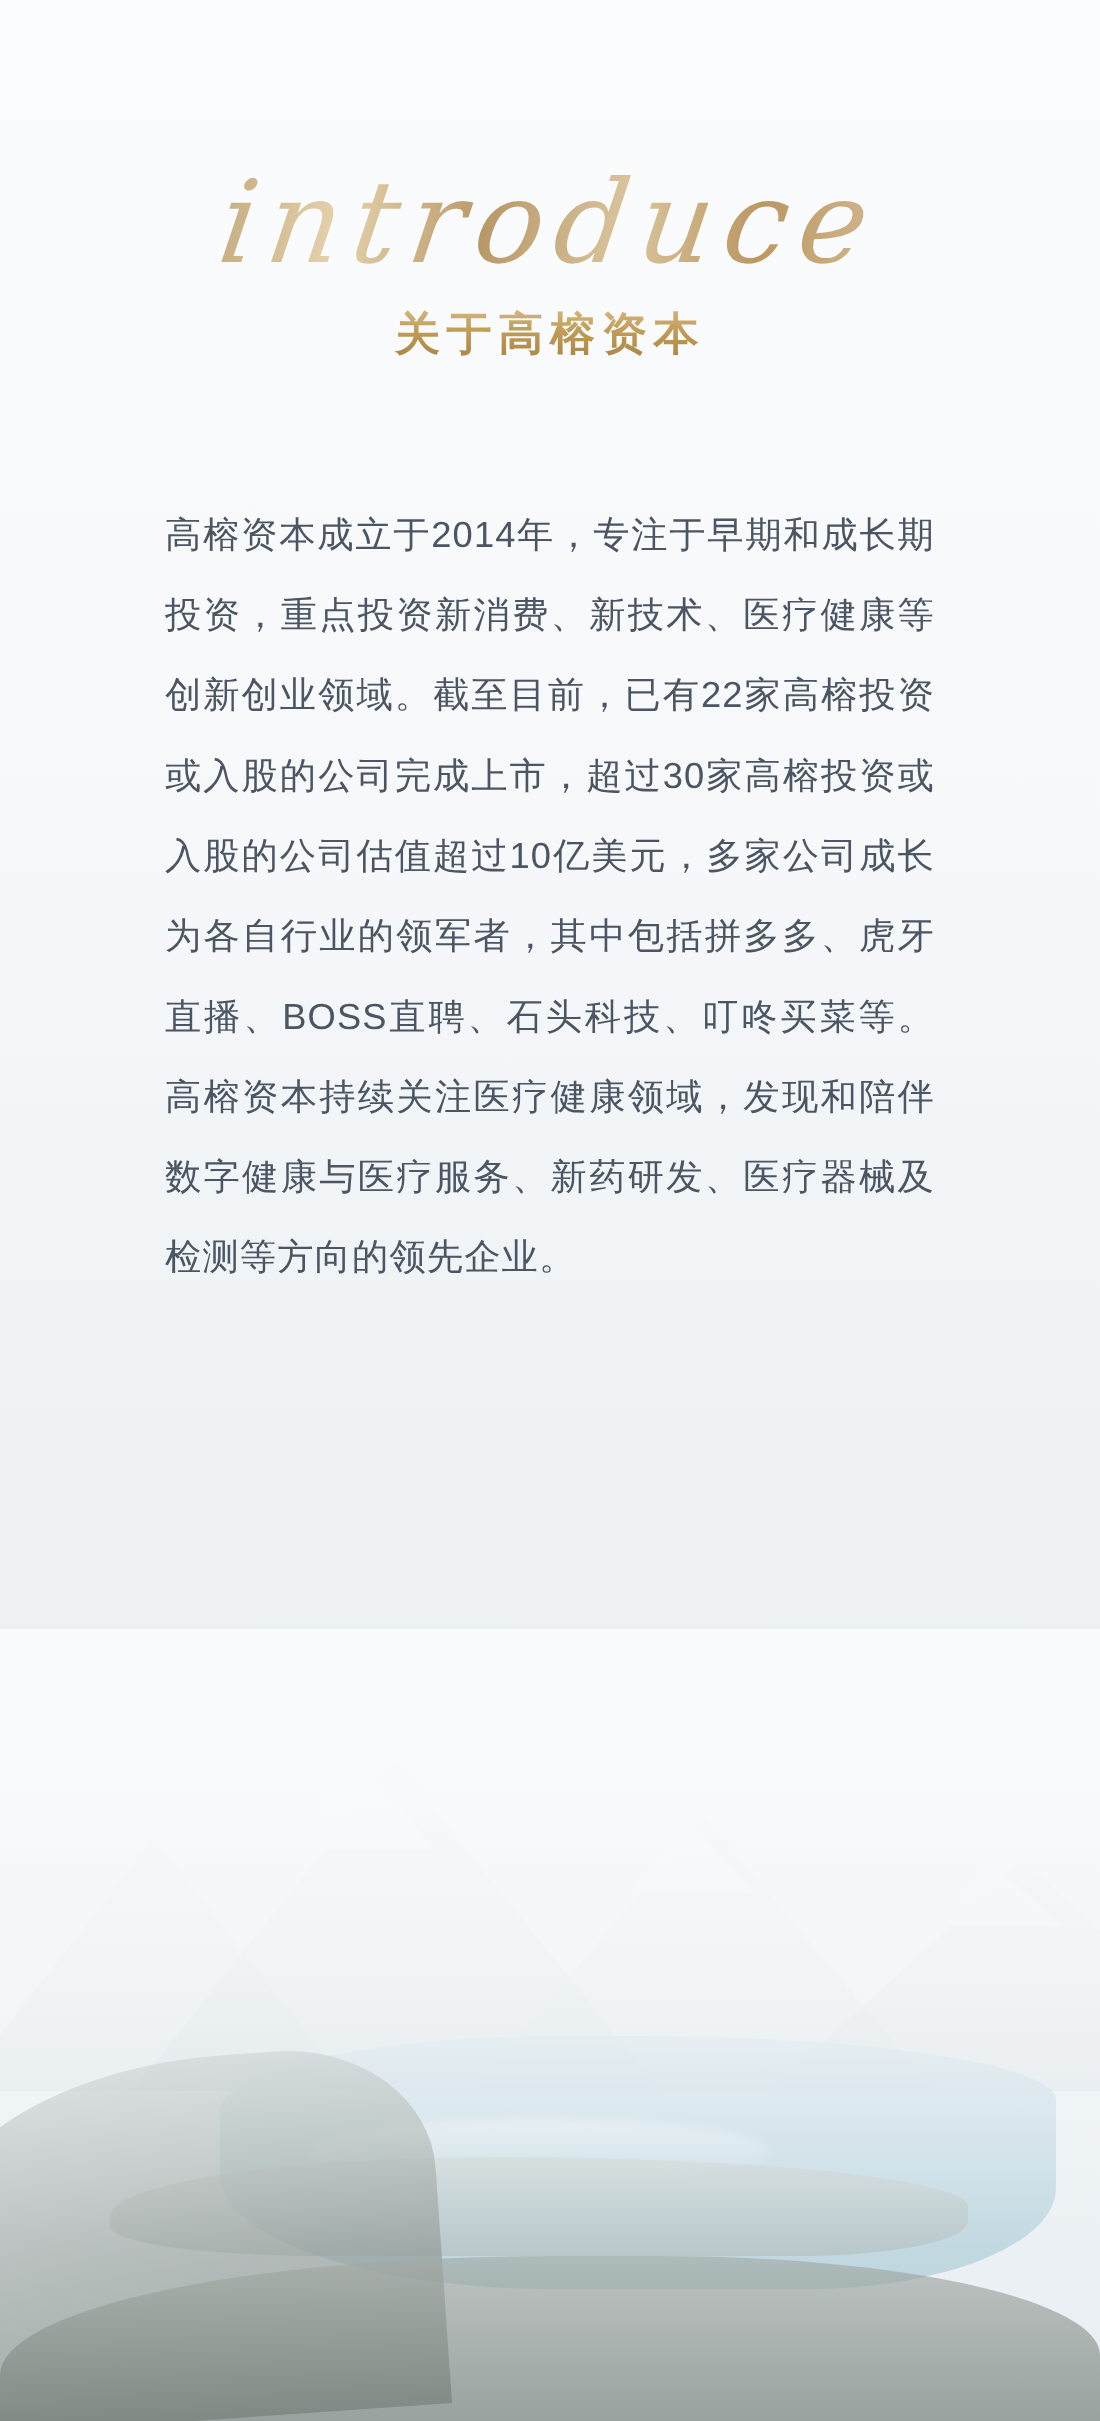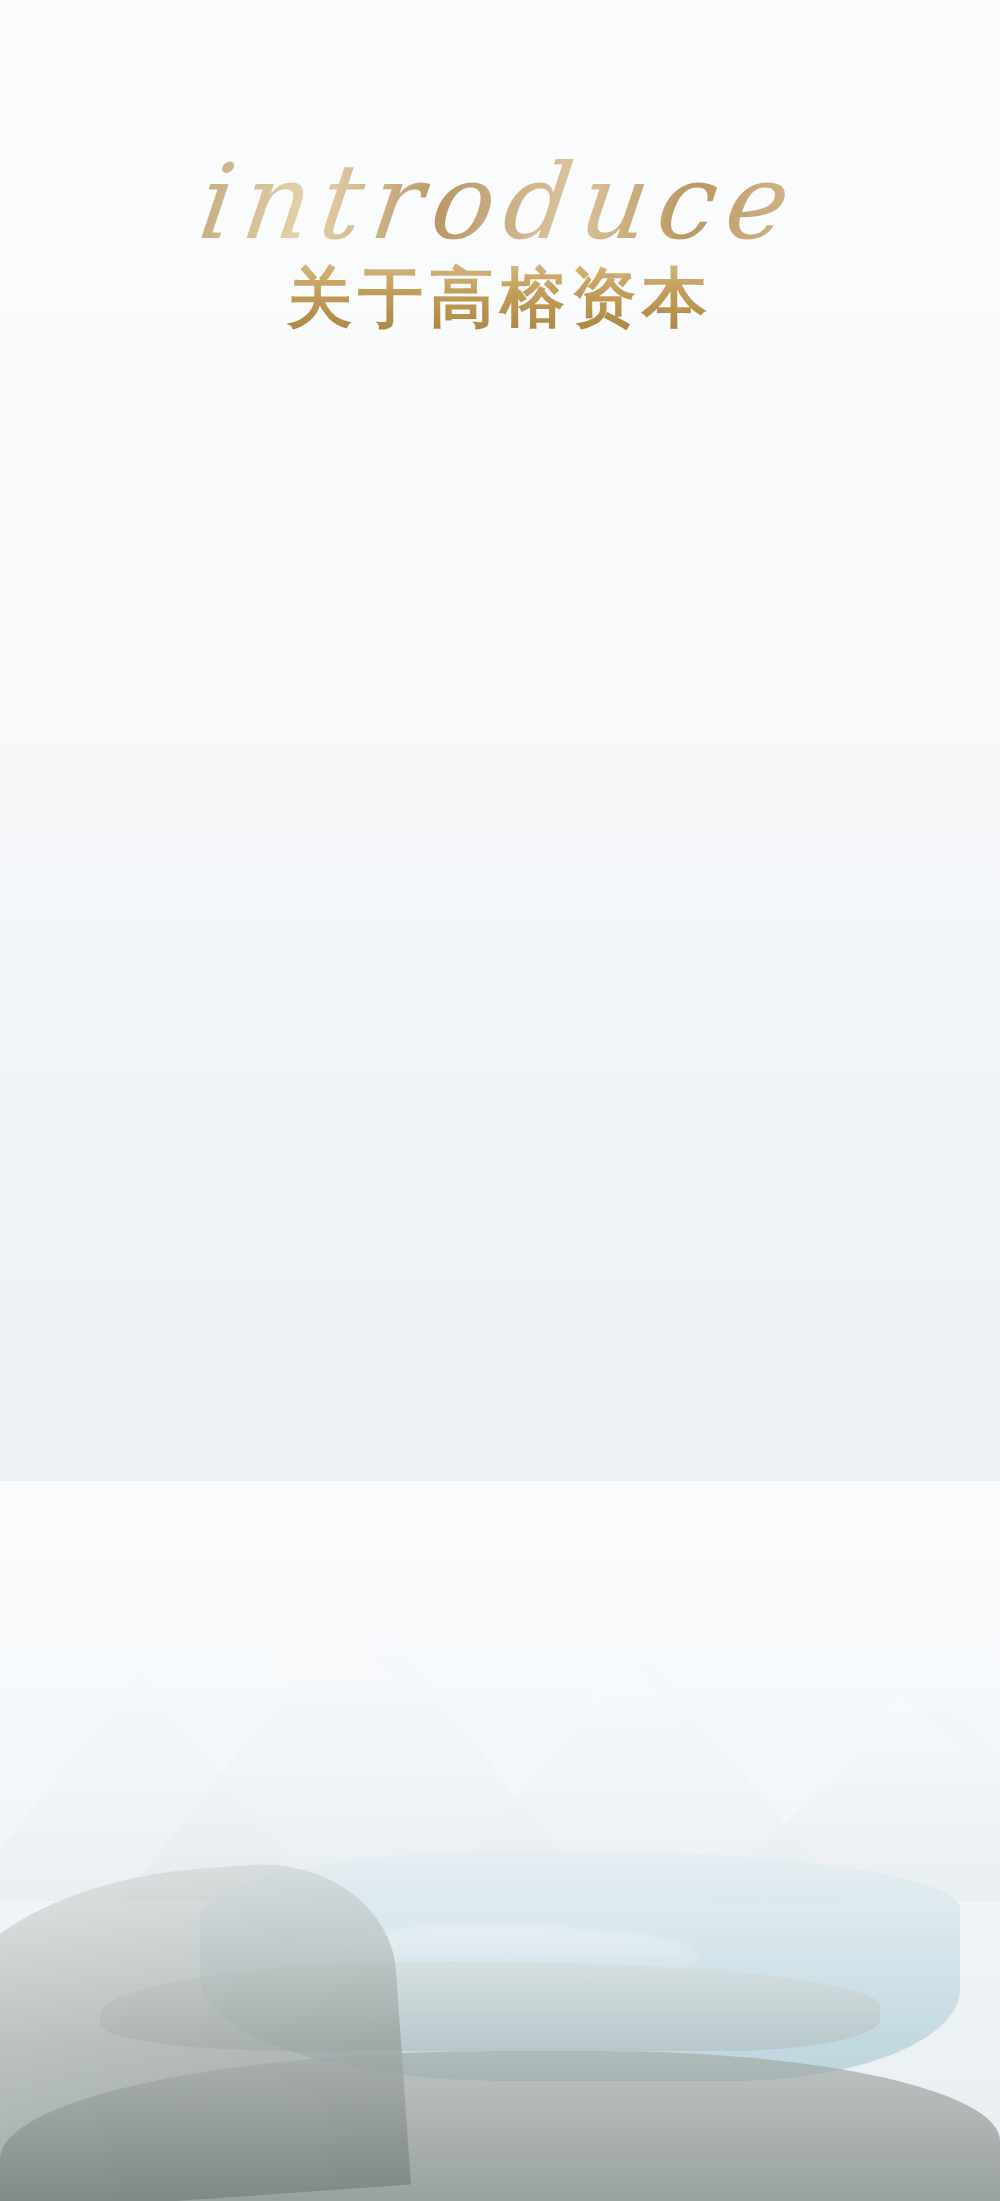--- a/index.html
+++ b/index.html
@@ -166,24 +166,24 @@
     background: linear-gradient(90deg, #c4a87a 0%, #e3cfa5 18%, #b4905c 40%, #d8c196 62%, #b78f55 82%, #cdb183 100%);
     -webkit-background-clip: text;
     background-clip: text;
     color: transparent;
     -webkit-text-fill-color: transparent;
     opacity: 0.92;
     transform: skewX(-8deg);
     display: inline-block;
   }
   .cn-title {
-    margin-top: 0;
+    margin-top: 22px;
     font-family: "Liberation Sans", sans-serif;
     font-weight: bold;
-    font-size: 65px;
+    font-size: 41px;
     letter-spacing: 6px;
     background: linear-gradient(180deg, #d9bd86 0%, #c09c58 45%, #a8823f 100%);
     -webkit-background-clip: text;
     background-clip: text;
     color: transparent;
     -webkit-text-fill-color: transparent;
     display: inline-block;
   }
 
   
@@ -222,14 +222,15 @@
     <div class="veil"></div>
   </div>
 
   <div class="header">
     <div class="script-title">introduce</div>
     <div>
       <div class="cn-title">关于高榕资本</div>
     </div>
   </div>
 
+  <div class="body-copy">高榕资本成立于2014年，专注于早期和成长期投资，重点投资新消费、新技术、医疗健康等创新创业领域。截至目前，已有22家高榕投资或入股的公司完成上市，超过30家高榕投资或入股的公司估值超过10亿美元，多家公司成长为各自行业的领军者，其中包括拼多多、虎牙直播、BOSS直聘、石头科技、叮咚买菜等。高榕资本持续关注医疗健康领域，发现和陪伴数字健康与医疗服务、新药研发、医疗器械及检测等方向的领先企业。</div>
 
 </div>
 
 </body></html>

